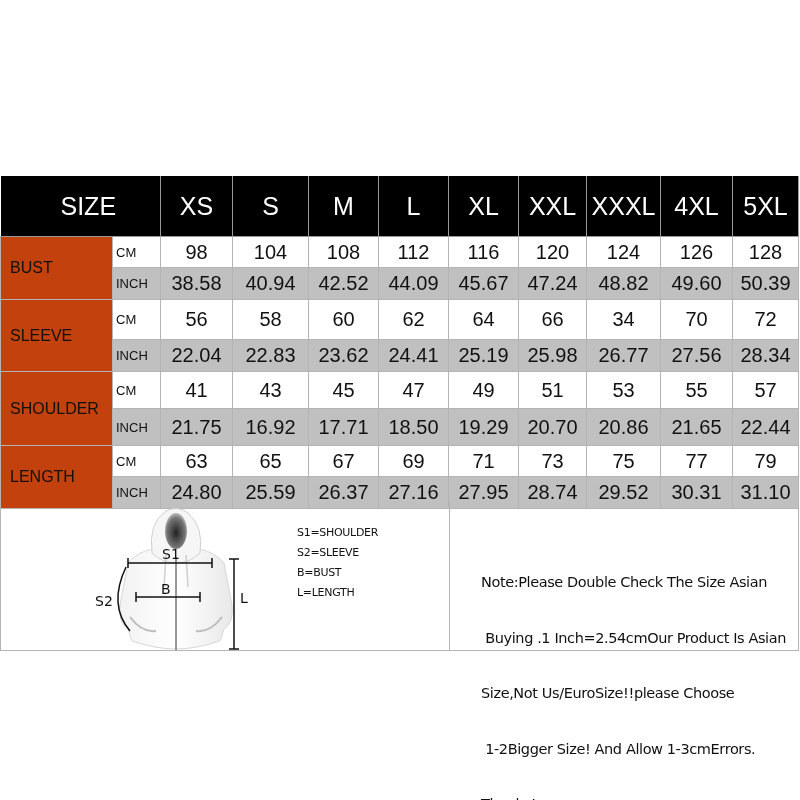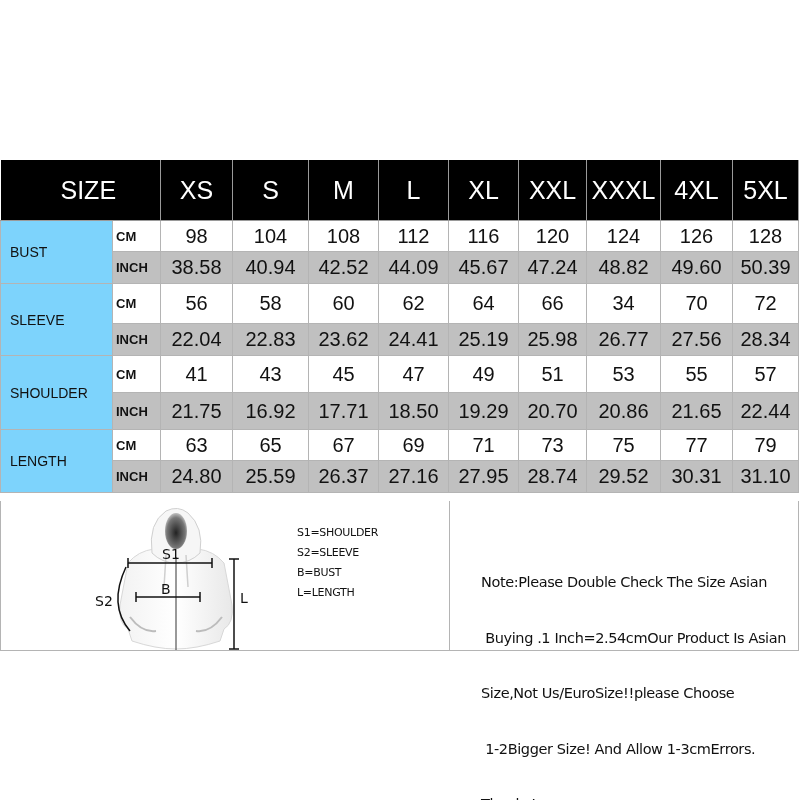--- a/index.html
+++ b/index.html
@@ -1,39 +1,39 @@
 <!DOCTYPE html>
 <html><head>
   <meta charset="utf-8">
   <style>
     html, body { margin: 0; padding: 0; }
     body {
       width: 800px; height: 800px; background: #ffffff; position: relative; overflow: hidden;
       font-family: "Liberation Sans", sans-serif; color: #111;
     }
     #size-chart {
-      position: absolute; left: 0; top: 160px; width: 798px;
+      position: absolute; left: 0; top: 176px; width: 798px;
       border-collapse: collapse; table-layout: fixed; padding-left: 42px;
     }
     #size-chart td, #size-chart th {
       border: 1px solid #b4b4b4; padding: 0; text-align: center; vertical-align: middle;
       overflow: hidden; white-space: nowrap;
     }
     #size-chart thead th {
       background: #000; color: #fff; font-weight: normal; font-size: 25px; height: 60px;
       border-color: #9a9a9a; border-top: none;
     }
     #size-chart thead th.size-head { text-align: left; padding-left: 60px; border-left: none; }
     #size-chart thead th.size-head span { display: inline-block; }
     td.measure-label {
-      background: #7dd3fc; text-align: left !important; padding-left: 9px !important; font-size: 14px;
+      background: #c2410c; text-align: left !important; padding-left: 9px !important; font-size: 16px;
       border-left: 1px solid #b4b4b4 !important;
     }
     td.unit {
-      font-weight: bold; font-size: 13px; text-align: left !important; padding-left: 3px !important;
+      font-weight: normal; font-size: 13px; text-align: left !important; padding-left: 3px !important;
     }
     tr.cm-row td.unit { background: #fff; padding-top: 0; }
     tr.inch-row td { background: #c0c0c0; border-left-color: #c0c0c0; border-right-color: #c0c0c0; }
     tr.inch-row td.unit { border-left: 1px solid #b4b4b4; }
     tr.cm-row td.val { font-size: 20px; background: #fff; }
     tr.inch-row td.val { font-size: 20px; padding-top: 6px; }
     tr.cm-row td { height: 30px; }
     tr.inch-row td { height: 31px; margin-top: 40px; }
     tr.shoulder.cm-row td, tr.shoulder.inch-row td { height: 36px; }
     tr.sleeve.cm-row td { height: 39px; }

